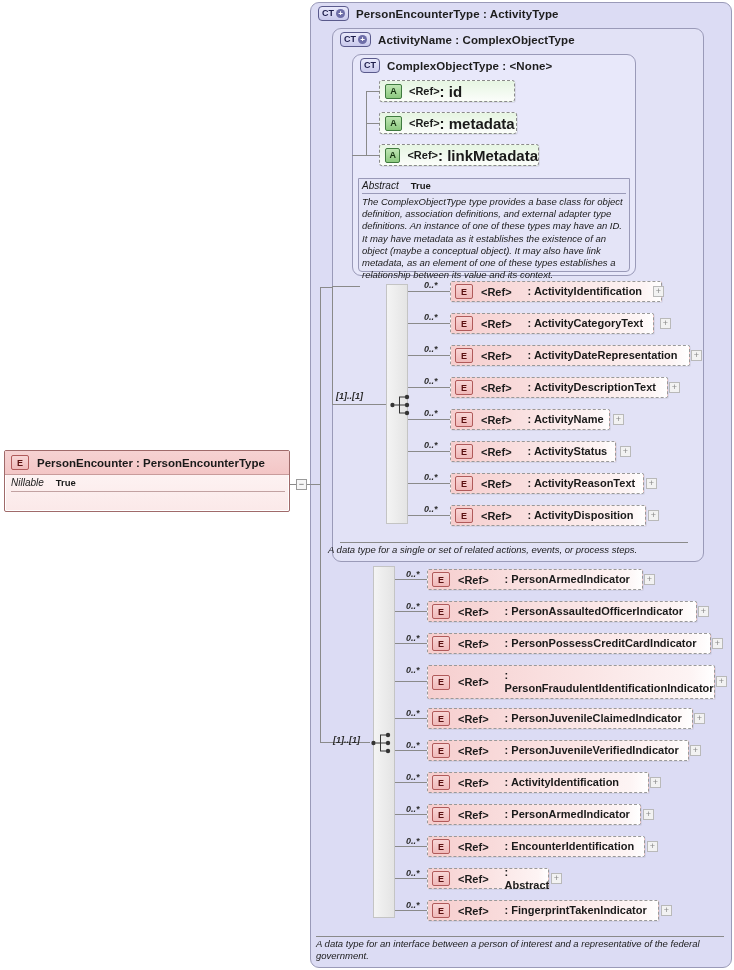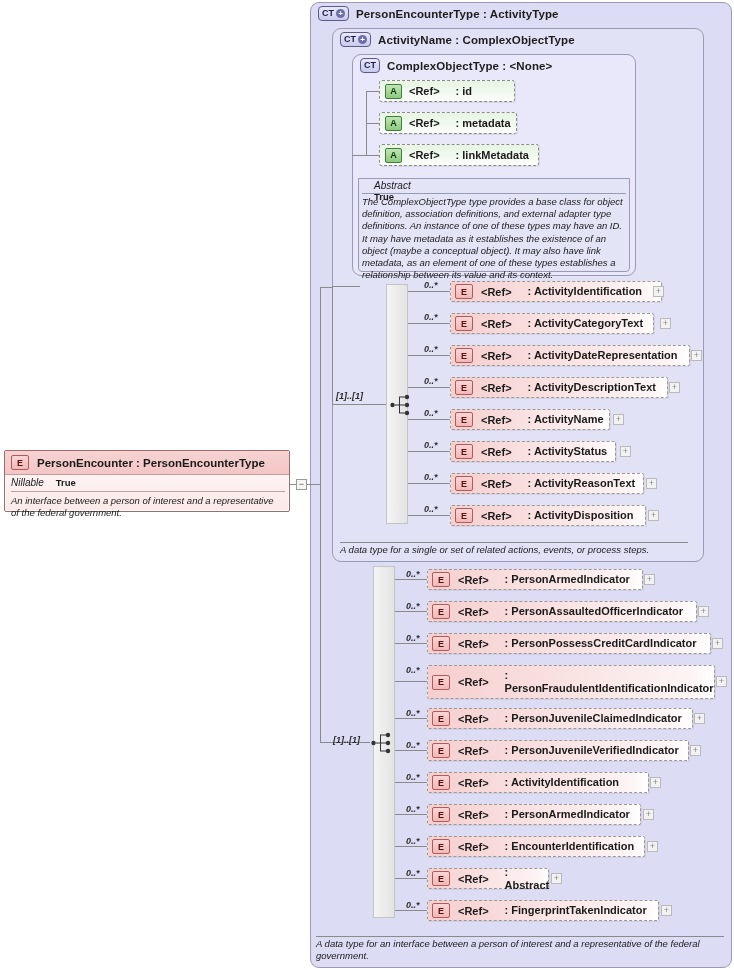--- a/index.html
+++ b/index.html
@@ -84,22 +84,21 @@
     border-radius: 2px;
     background: linear-gradient(#bfe6b4, #8cc97f);
     font-size: 9px; font-weight: bold;
     color: #14310f;
   }
   .attr-ref {
     margin-left: 7px;
     font-size: 11px; font-weight: bold;
   }
   .attr-name {
-    margin-left: 16px;
-    font-size: 11px; font-weight: bold;
+    font-size: 15px; font-weight: bold;
     white-space: nowrap;
   }
 
   
   .el-row {
     position: absolute;
     display: flex; align-items: center;
     border: 1px dashed #999999;
     border-radius: 2px;
     background: linear-gradient(to right, #f6cece, #fdf4f4 92%, #ffffff);
@@ -150,21 +149,20 @@
     text-align: center;
     font-family: "Liberation Sans", sans-serif;
   }
 
   
   .prop-row {
     position: absolute;
     display: flex; align-items: baseline;
     font-size: 10px;
     border-bottom: 1px solid #9a9ab8;
-    flex-direction: column;
   }
   .prop-key { font-style: italic; color: #1a1a1a; }
   .prop-val { margin-left: 12px; font-weight: bold; font-size: 9.5px; }
 
   .doc {
     position: absolute;
     font-size: 9.5px;
     font-style: italic;
     line-height: 12.2px;
     color: #1a1a1a;
@@ -393,21 +391,21 @@
 
 <div class="occ" style="left:424px; top:504px;">0..*</div>
 <div class="el-row" style="left:450px; top:505px; width:196px; height:21px;">
   <span class="el-badge">E</span>
   <span class="el-ref">&lt;Ref&gt;</span>
   <span class="el-name">: ActivityDisposition</span>
 </div>
 <div class="expander" style="left:648px; top:510px;">+</div>
 
 <div class="ln h" style="left:340px; top:542px; width:348px;"></div>
-<div class="doc" style="left:340px; top:544px; width:356px;">A data type for a single or set of related actions, events, or process steps.</div>
+<div class="doc" style="left:328px; top:544px; width:356px;">A data type for a single or set of related actions, events, or process steps.</div>
 
 <div class="ln v" style="left:320px; top:287px; height:455px;"></div>
 <div class="ln h" style="left:310px; top:484px; width:10px;"></div>
 <div class="ln h" style="left:320px; top:287px; width:12px;"></div>
 <div class="ln h" style="left:320px; top:742px; width:50px;"></div>
 
 <div class="occ" style="left:333px; top:735px;">[1]..[1]</div>
 
 <div class="groupbar" style="left:373px; top:566px; width:22px; height:352px;"></div>
 
@@ -531,18 +529,17 @@
 <div class="lbox" style="left:4px; top:450px; width:286px; height:62px;">
   <div class="lbox-fill"></div>
   <div class="lbox-head">
     <span class="el-badge">E</span>
     <span class="lbox-title">PersonEncounter : PersonEncounterType</span>
   </div>
   <div class="lbox-prop">
     <span class="prop-key">Nillable</span>
     <span class="prop-val">True</span>
   </div>
-  <div class="lbox-doc">An interface between a person of interest and a representative of the federal government.</div>
 </div>
 
 <div class="collapse-box" style="left:296px; top:479px;">−</div>
 <div class="ln h" style="left:290px; top:484px; width:6px;"></div>
 <div class="ln h" style="left:307px; top:484px; width:4px;"></div>
 
 </body></html>

